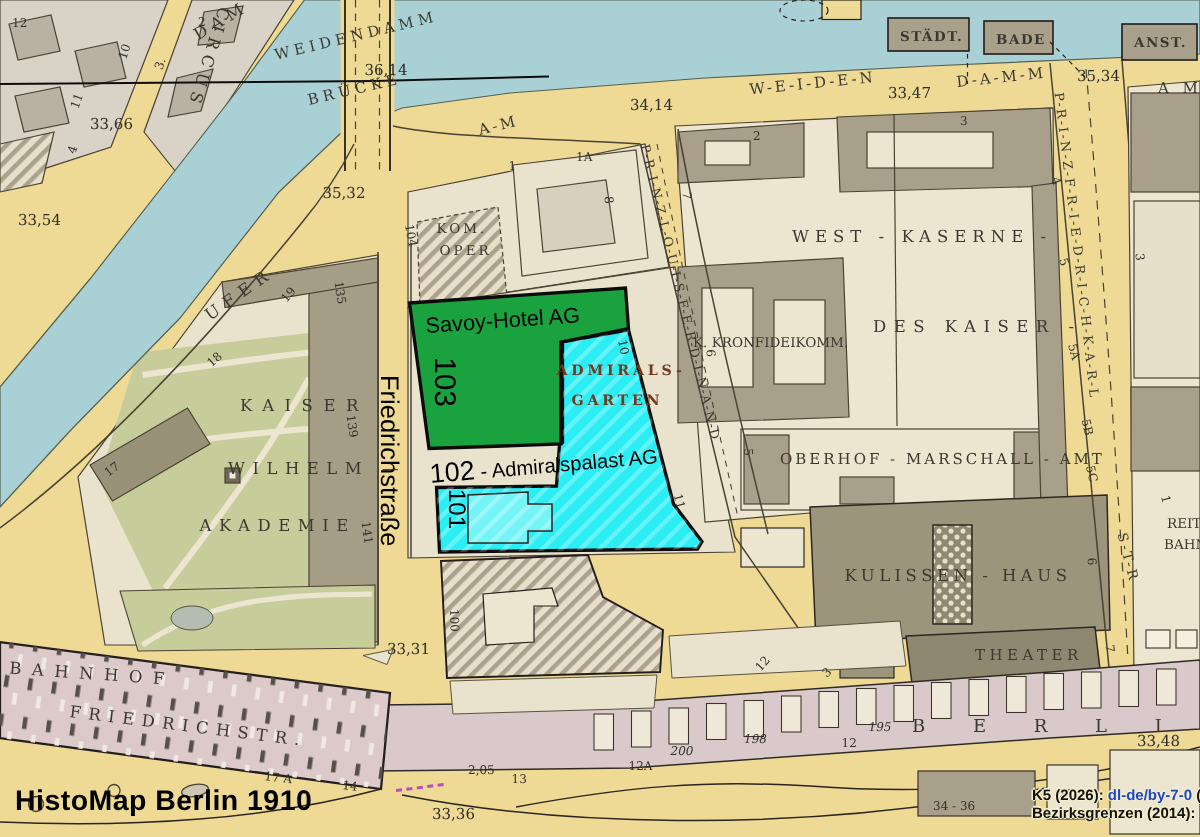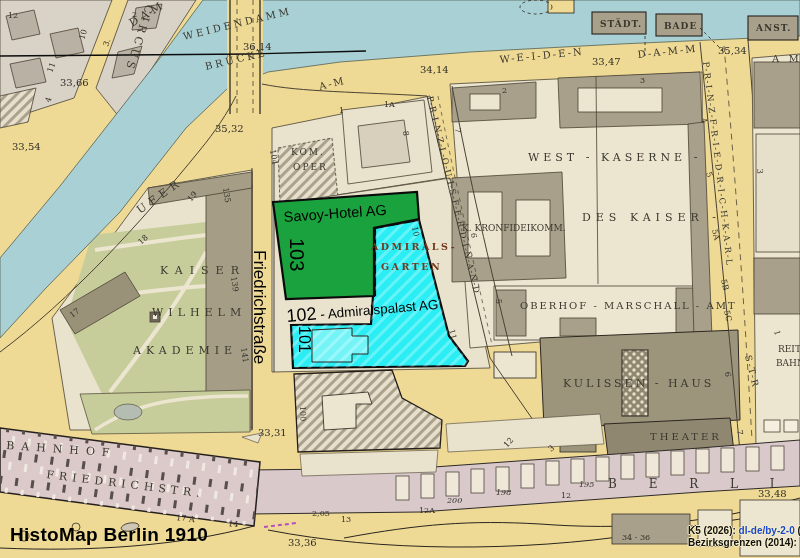--- a/index.html
+++ b/index.html
@@ -327,16 +327,16 @@
     <text class="mod" font-size="20" transform="rotate(90 290 238)" x="290" y="238">103</text>
     <text class="mod" transform="rotate(-5 287 322)" x="287" y="322"><tspan font-size="18">102</tspan><tspan font-size="13.5"> - Admiralspalast AG</tspan></text>
     <text class="mod" font-size="16" transform="rotate(90 299 326)" x="299" y="326">101</text>
     <text class="mod" font-size="17" transform="rotate(90 254 250)" x="254" y="250">Friedrichstraße</text>
   </g>
 </svg>
 
 <div class="histomap">HistoMap Berlin 1910</div>
 
 <div class="attrib">
-  <div><span>K5 (2026): </span><a href="#" style="color:#1a47cc">dl-de/by-2-0</a><span> (</span></div>
+  <div><span>K5 (2026): </span><a href="#" style="color:#1a47cc">dl-de/by-7-0</a><span> (</span></div>
   <div><span>Bezirksgrenzen (2014):</span></div>
 </div>
 </div>
 
 </body></html>

